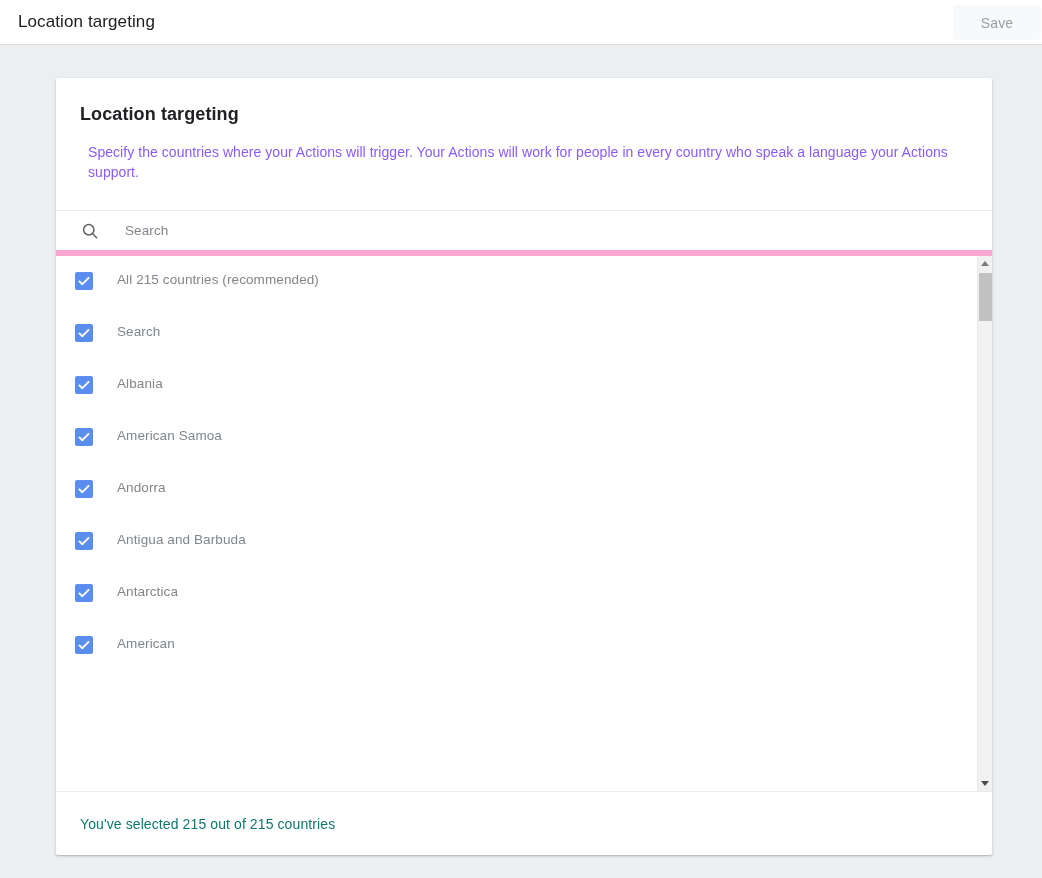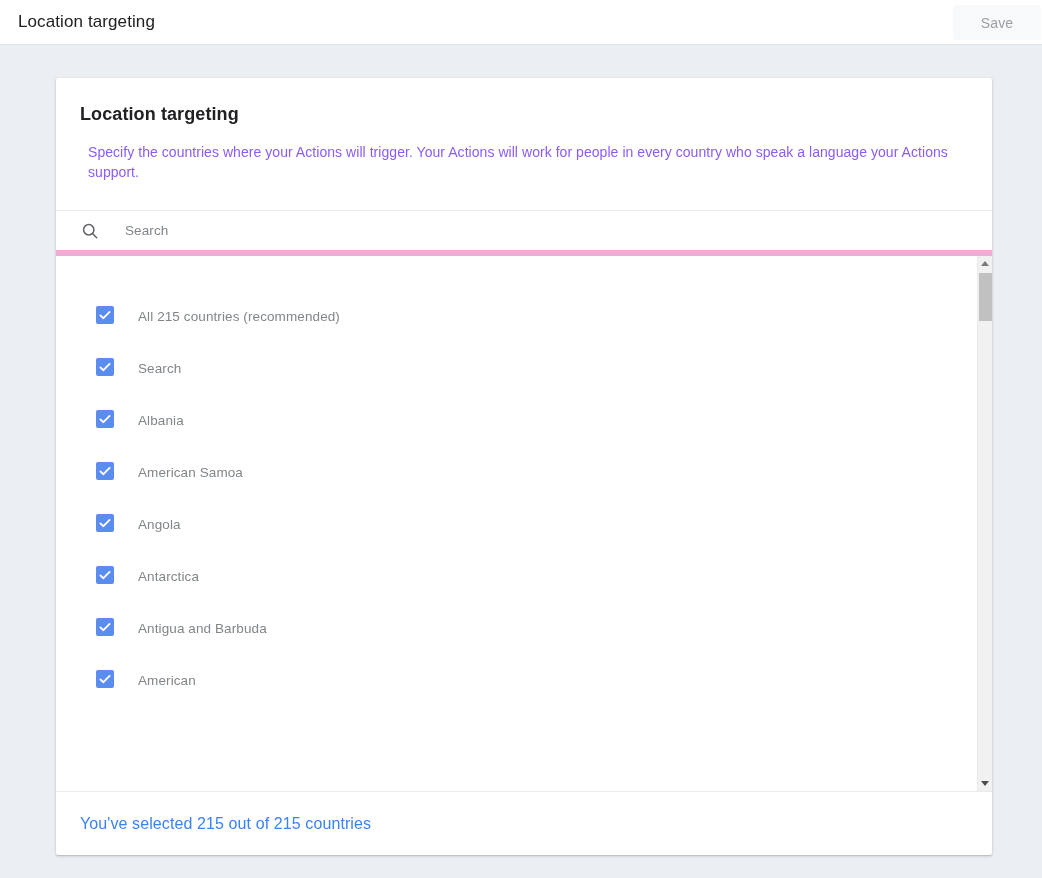--- a/index.html
+++ b/index.html
@@ -149,22 +149,22 @@
     height: 15px;
     background: #f1f1f1;
   }
   .list-inner {
     padding: 16px 0 0 0;
   }
 
   .country-row {
     height: 52px;
     display: flex;
-    align-items: flex-end;
-    padding-left: 40px;
+    align-items: flex-start;
+    padding-left: 19px;
     cursor: pointer;
   }
   .checkbox {
     position: relative;
     width: 18px;
     height: 18px;
     border-radius: 2px;
     background: #5b8def;
     flex: 0 0 auto;
   }
@@ -225,22 +225,22 @@
   
   .card-footer {
     flex: 0 0 auto;
     height: 64px;
     border-top: 1px solid #e8eaed;
     display: flex;
     align-items: center;
     padding-left: 24px;
   }
   .footer-text {
-    font-size: 16px;
-    color: #3b82f6;
+    font-size: 14px;
+    color: #0f766e;
     letter-spacing: 0.1px;
   }
 </style>
 </head>
 <body>
 
 <div class="appbar">
   <div class="appbar-title">Location targeting</div>
   <button class="save-button">Save</button>
 </div>
@@ -294,37 +294,37 @@
               </svg>
             </span>
             <span class="country-label">American Samoa</span>
           </div>
           <div class="country-row">
             <span class="checkbox" role="checkbox" aria-checked="true">
               <svg viewBox="0 0 16 16" fill="none" stroke="#ffffff" stroke-width="1.9" stroke-linecap="round" stroke-linejoin="round">
                 <polyline points="3.4,8.4 6.4,11.2 12.6,4.9"></polyline>
               </svg>
             </span>
-            <span class="country-label">Angola</span>
+            <span class="country-label">Andorra</span>
+          </div>
+          <div class="country-row">
+            <span class="checkbox" role="checkbox" aria-checked="true">
+              <svg viewBox="0 0 16 16" fill="none" stroke="#ffffff" stroke-width="1.9" stroke-linecap="round" stroke-linejoin="round">
+                <polyline points="3.4,8.4 6.4,11.2 12.6,4.9"></polyline>
+              </svg>
+            </span>
+            <span class="country-label">Antigua and Barbuda</span>
           </div>
           <div class="country-row">
             <span class="checkbox" role="checkbox" aria-checked="true">
               <svg viewBox="0 0 16 16" fill="none" stroke="#ffffff" stroke-width="1.9" stroke-linecap="round" stroke-linejoin="round">
                 <polyline points="3.4,8.4 6.4,11.2 12.6,4.9"></polyline>
               </svg>
             </span>
             <span class="country-label">Antarctica</span>
-          </div>
-          <div class="country-row">
-            <span class="checkbox" role="checkbox" aria-checked="true">
-              <svg viewBox="0 0 16 16" fill="none" stroke="#ffffff" stroke-width="1.9" stroke-linecap="round" stroke-linejoin="round">
-                <polyline points="3.4,8.4 6.4,11.2 12.6,4.9"></polyline>
-              </svg>
-            </span>
-            <span class="country-label">Antigua and Barbuda</span>
           </div>
           <div class="country-row">
             <span class="checkbox" role="checkbox" aria-checked="true">
               <svg viewBox="0 0 16 16" fill="none" stroke="#ffffff" stroke-width="1.9" stroke-linecap="round" stroke-linejoin="round">
                 <polyline points="3.4,8.4 6.4,11.2 12.6,4.9"></polyline>
               </svg>
             </span>
             <span class="country-label">American</span>
           </div>
           <div class="country-row"></div>

